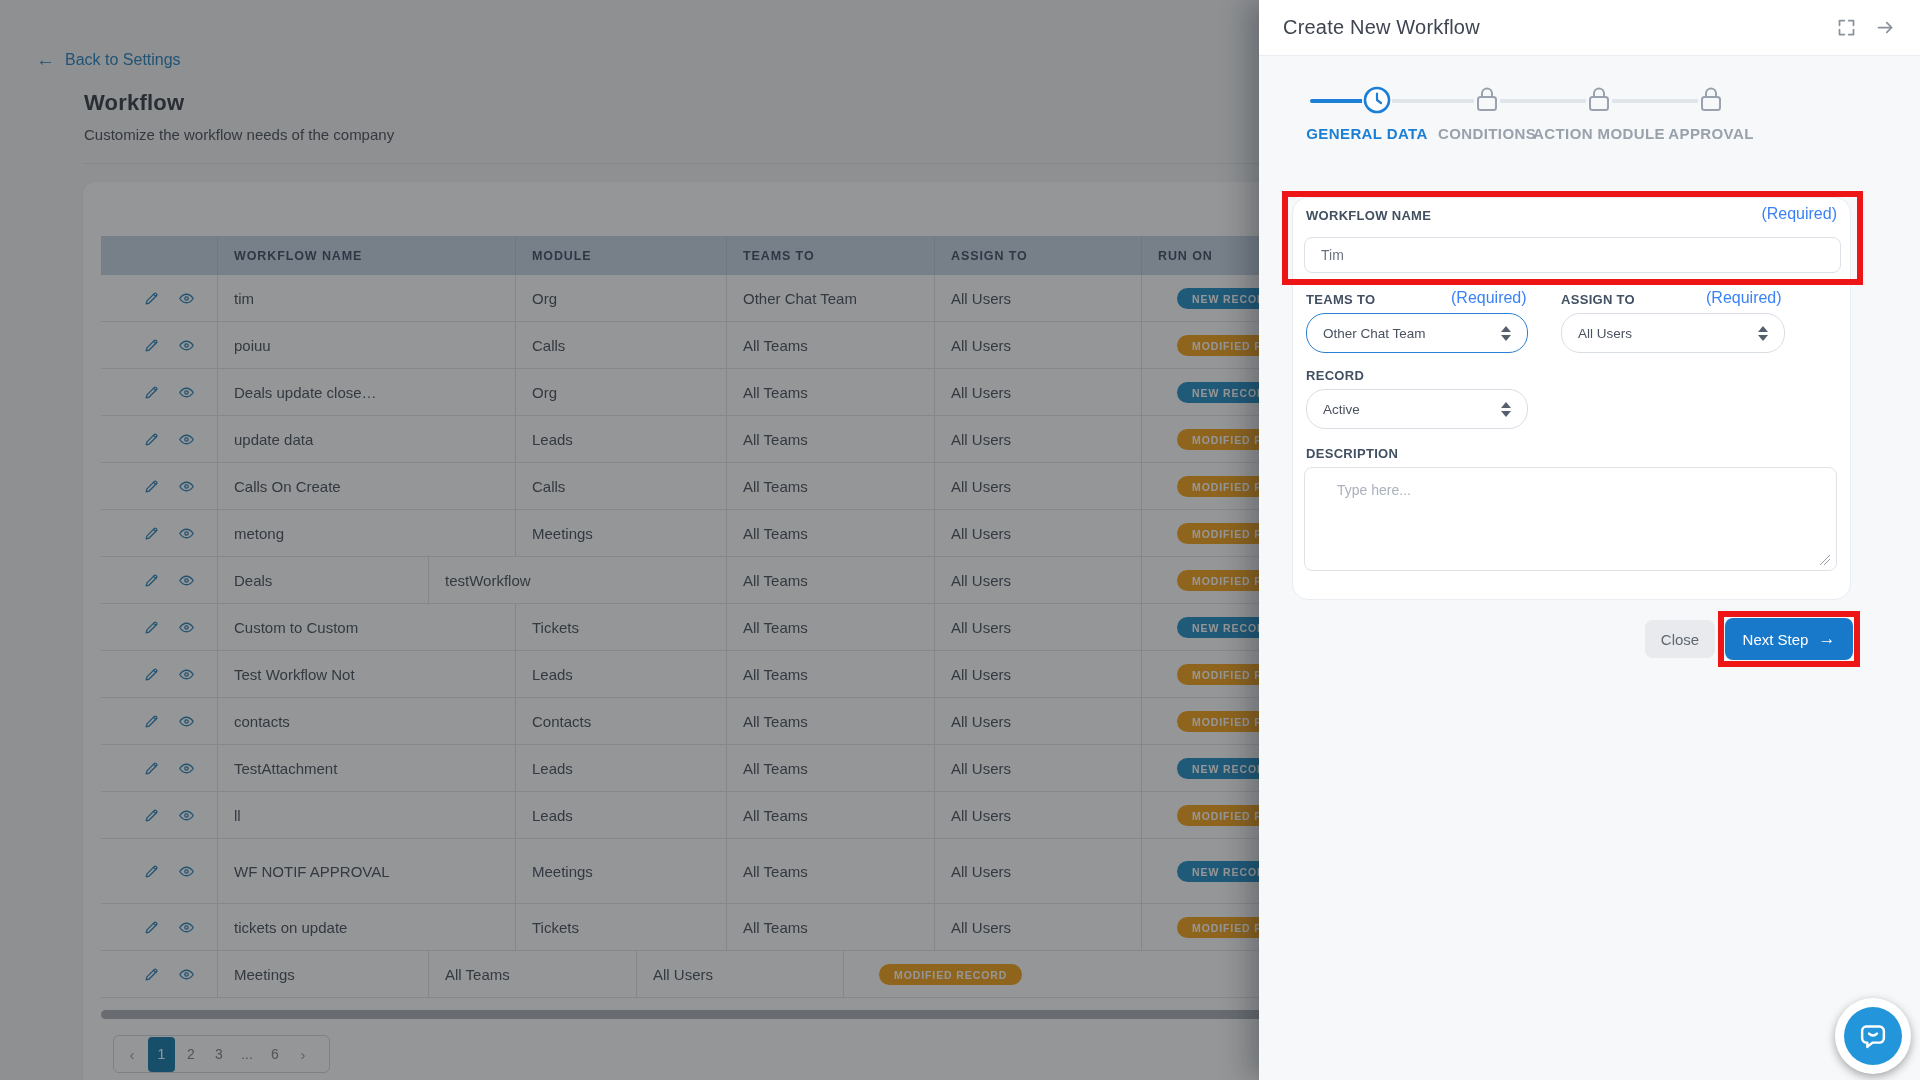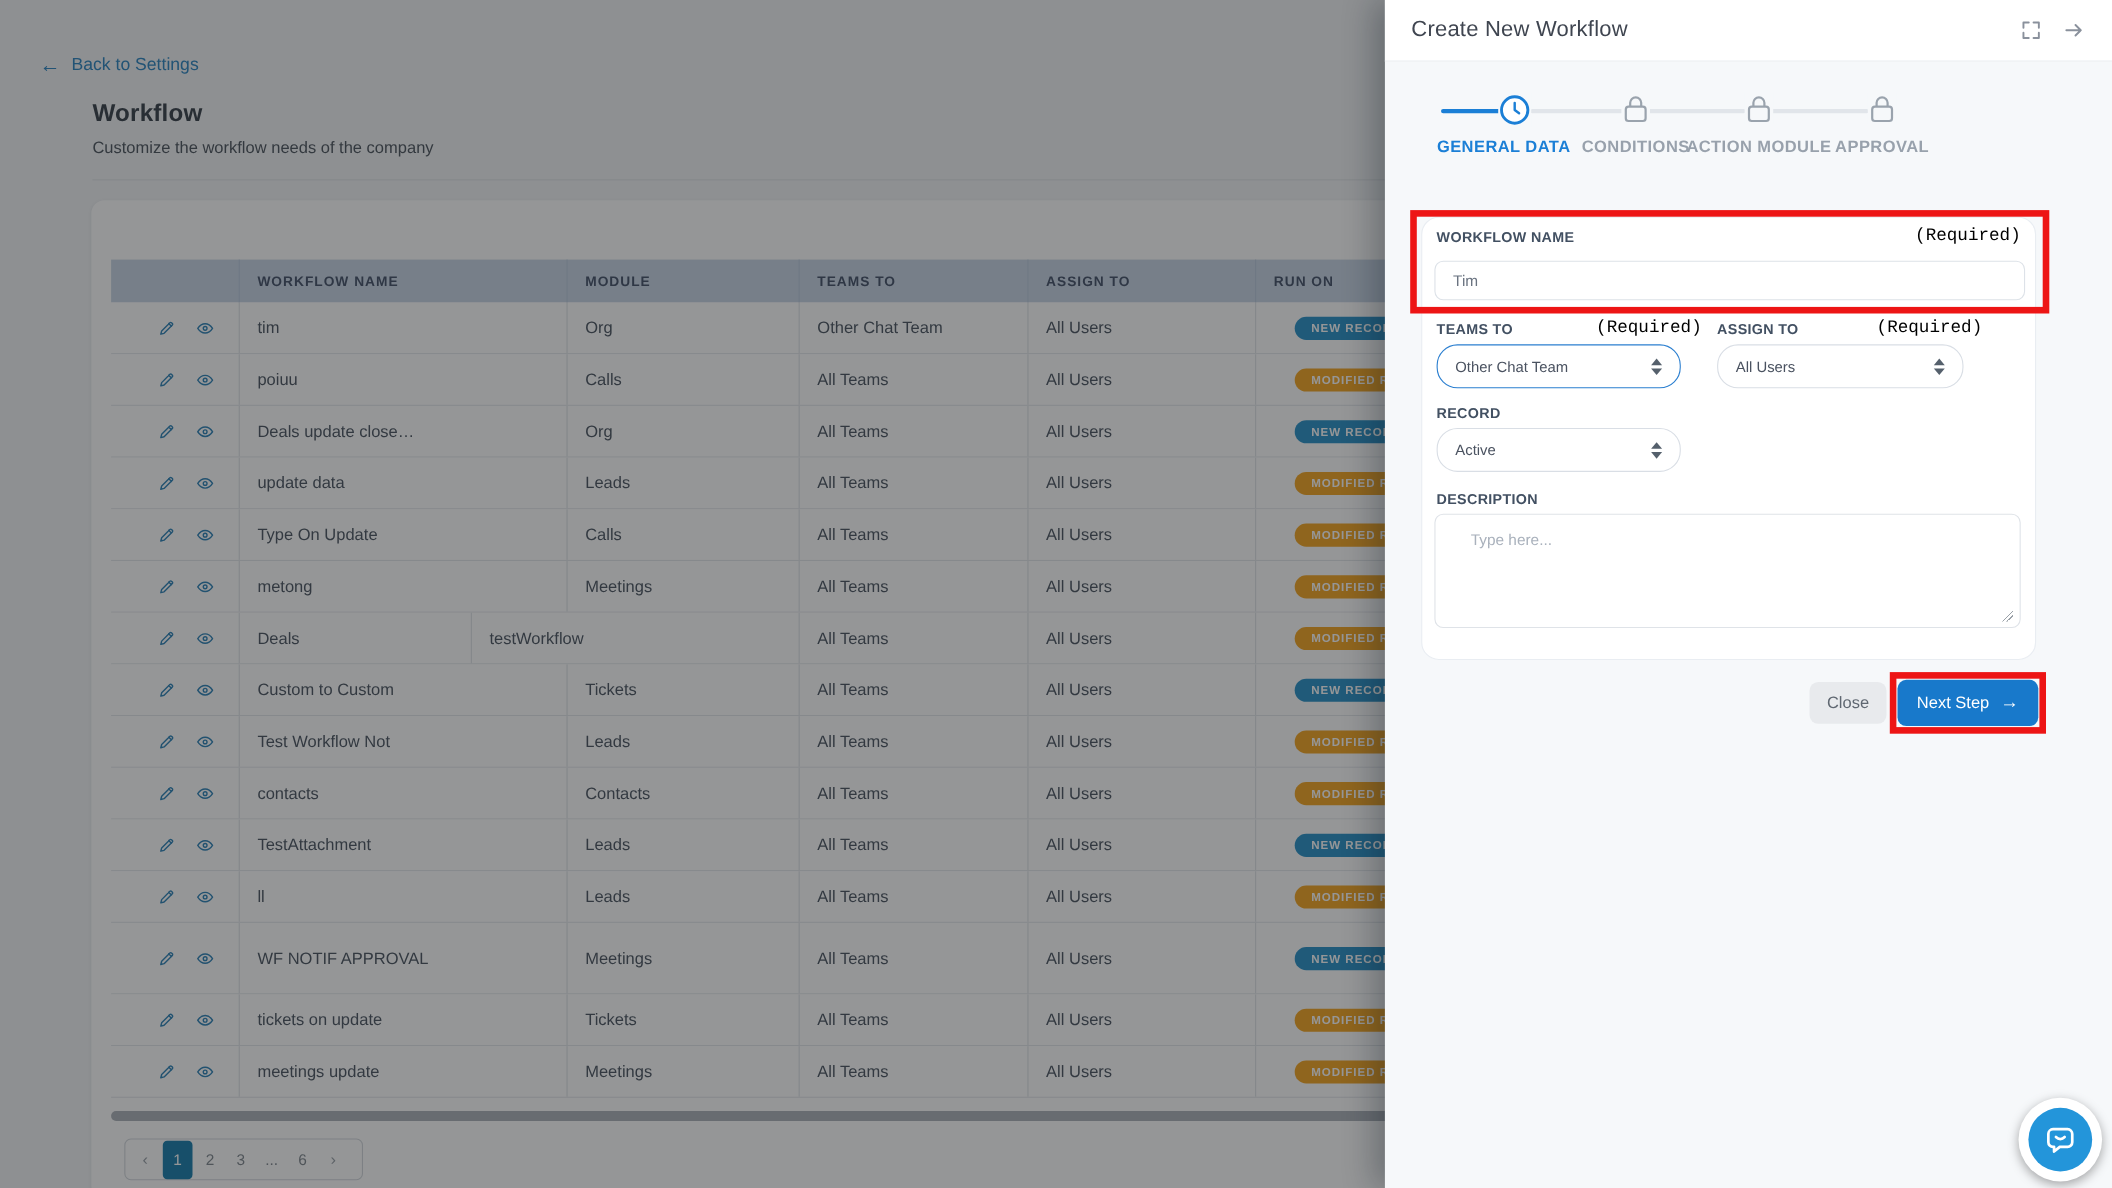--- a/index.html
+++ b/index.html
@@ -65,21 +65,21 @@
   .step-track.done { background:#1b7fd6; }
   .step-node { position:absolute; top:29px; transform:translateX(-50%); background:#f6f8fa; }
   .step-node svg { display:block; }
   .step-label { position:absolute; top:69px; transform:translateX(-50%); font-size:15px; font-weight:600;
                 letter-spacing:.4px; color:#98a1ac; white-space:nowrap; }
   .step-label.active { color:#1b7fd6; }
 
   .form-card { position:absolute; left:33px; top:197px; width:559px; height:403px; background:#fff;
                border:1px solid #e9edf2; border-radius:16px; }
   .f-label { position:absolute; font-size:13px; font-weight:700; color:#425062; letter-spacing:.3px; }
-  .f-req { position:absolute; font-size:16px; color:#000000;font-family:Liberation Mono, monospace; }
+  .f-req { position:absolute; font-size:16px; color:#3b82f6; }
   .f-input { position:absolute; border:1px solid #dde2e8; border-radius:8px; background:#fff;
              font-size:14px; color:#6a7380; display:flex; align-items:center; padding:0 16px; }
   .f-select { position:absolute; border:1px solid #d9dee5; border-radius:19px; background:#fff; height:40px;
               font-size:13.5px; color:#4a5260; display:flex; align-items:center; padding:0 16px; cursor:pointer; }
   .f-select.focused { border:1.6px solid #2b7fd0; }
   .sort-arrows { margin-left:auto; display:flex; flex-direction:column; gap:3px; }
   .sort-arrows i { width:0; height:0; border-left:5px solid transparent; border-right:5px solid transparent; display:block; }
   .sort-arrows .up { border-bottom:6px solid #55606c; }
   .sort-arrows .dn { border-top:6px solid #55606c; }
   .f-textarea { position:absolute; border:1px solid #dfe3e8; border-radius:8px; background:#fff;
@@ -224,21 +224,21 @@
                     <path d="M14.6 5.8l3.6 3.6M4.5 19.5l1.1-4.2L16.2 4.7a1.4 1.4 0 0 1 2 0l1.1 1.1a1.4 1.4 0 0 1 0 2L8.7 18.4 4.5 19.5z"></path>
                   </svg>
                 </span>
                 <span class="icon-btn">
                   <svg viewBox="0 0 24 24">
                     <path d="M2.5 12S6.5 6 12 6s9.5 6 9.5 6-4 6-9.5 6S2.5 12 2.5 12z"></path>
                     <circle cx="12" cy="12" r="2.4"></circle>
                   </svg>
                 </span>
               </div>
-              <div class="tc c-name">Type On Update</div>
+              <div class="tc c-name">Calls On Create</div>
               <div class="tc c-mod">Calls</div>
               <div class="tc c-teams">All Teams</div>
               <div class="tc c-assign">All Users</div>
               <div class="tc c-run">
                 <span class="badge modified">MODIFIED RECORD</span>
               </div>
             </div>
             <div class="trow">
               <div class="tc c-act">
                 <span class="icon-btn">
@@ -444,21 +444,20 @@
                     <path d="M14.6 5.8l3.6 3.6M4.5 19.5l1.1-4.2L16.2 4.7a1.4 1.4 0 0 1 2 0l1.1 1.1a1.4 1.4 0 0 1 0 2L8.7 18.4 4.5 19.5z"></path>
                   </svg>
                 </span>
                 <span class="icon-btn">
                   <svg viewBox="0 0 24 24">
                     <path d="M2.5 12S6.5 6 12 6s9.5 6 9.5 6-4 6-9.5 6S2.5 12 2.5 12z"></path>
                     <circle cx="12" cy="12" r="2.4"></circle>
                   </svg>
                 </span>
               </div>
-              <div class="tc c-name">meetings update</div>
               <div class="tc c-mod">Meetings</div>
               <div class="tc c-teams">All Teams</div>
               <div class="tc c-assign">All Users</div>
               <div class="tc c-run">
                 <span class="badge modified">MODIFIED RECORD</span>
               </div>
             </div>
           </div>
       </div>
       <div class="hscrollbar"></div>

